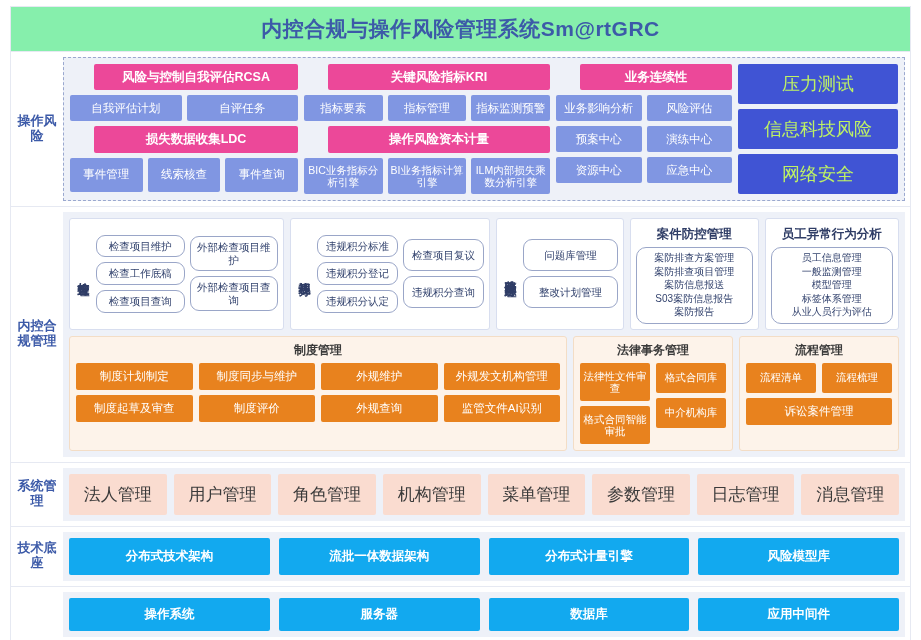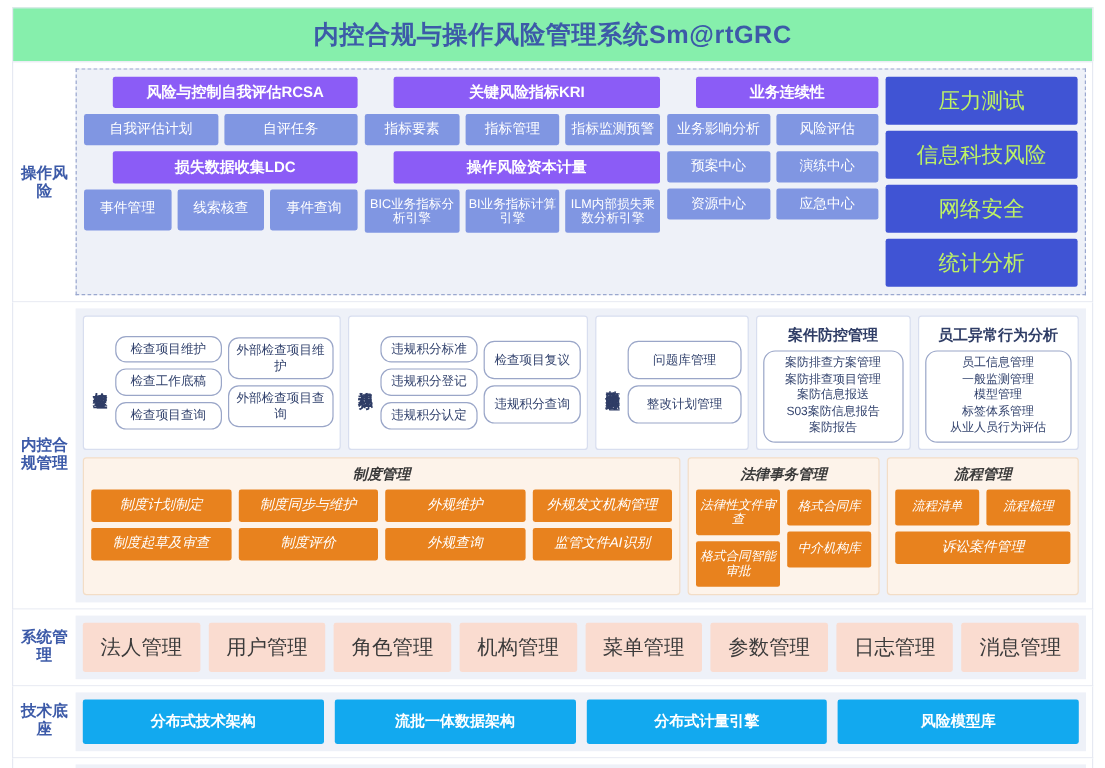--- a/index.html
+++ b/index.html
@@ -80,21 +80,21 @@
     display: flex;
     gap: 6px;
   }
   .risk-col { display: flex; flex-direction: column; gap: 5px; }
   .risk-col.c1 { flex: 0 0 228px; }
   .risk-col.c2 { flex: 0 0 246px; }
   .risk-col.c3 { flex: 0 0 176px; }
   .risk-col.c4 { flex: 1 1 auto; }
 
   .hdr-blue {
-    background: #8b5cf6;
+    background: #ec4899;
     color: #ffffff;
     font-size: 12.5px;
     font-weight: bold;
     text-align: center;
     padding: 6px 4px;
     border-radius: 2px;
     line-height: 1.15;
     margin-left: 24px;
   }
   .sub-row { display: flex; gap: 5px; }
@@ -130,21 +130,21 @@
   }
   .c4 .big-blue { min-height: 26px; }
 
   
   .band-icc .band-body {
     background: #eef1f8;
     margin: 5px 5px 5px 0;
     padding: 6px;
   }
   .icc-row1 { display: flex; gap: 6px; margin-bottom: 6px; }
-  .icc-row2 { display: flex; gap: 6px; font-style: italic; }
+  .icc-row2 { display: flex; gap: 6px; }
 
   .icc-card {
     background: #ffffff;
     border: 1px solid #d8deef;
     border-radius: 3px;
     padding: 5px;
     box-sizing: border-box;
     display: flex;
     align-items: stretch;
   }
@@ -351,21 +351,20 @@
           <div class="sub-row">
             <div class="sub-blue">资源中心</div>
             <div class="sub-blue">应急中心</div>
           </div>
         </div>
 
         <div class="risk-col c4">
           <div class="big-blue">压力测试</div>
           <div class="big-blue">信息科技风险</div>
           <div class="big-blue">网络安全</div>
-          <div class="big-blue">统计分析</div>
         </div>
 
       </div>
     </div>
   </div>
 
   <div class="band band-icc">
     <div class="band-label">
       <span>内控合规管理</span>
     </div>

